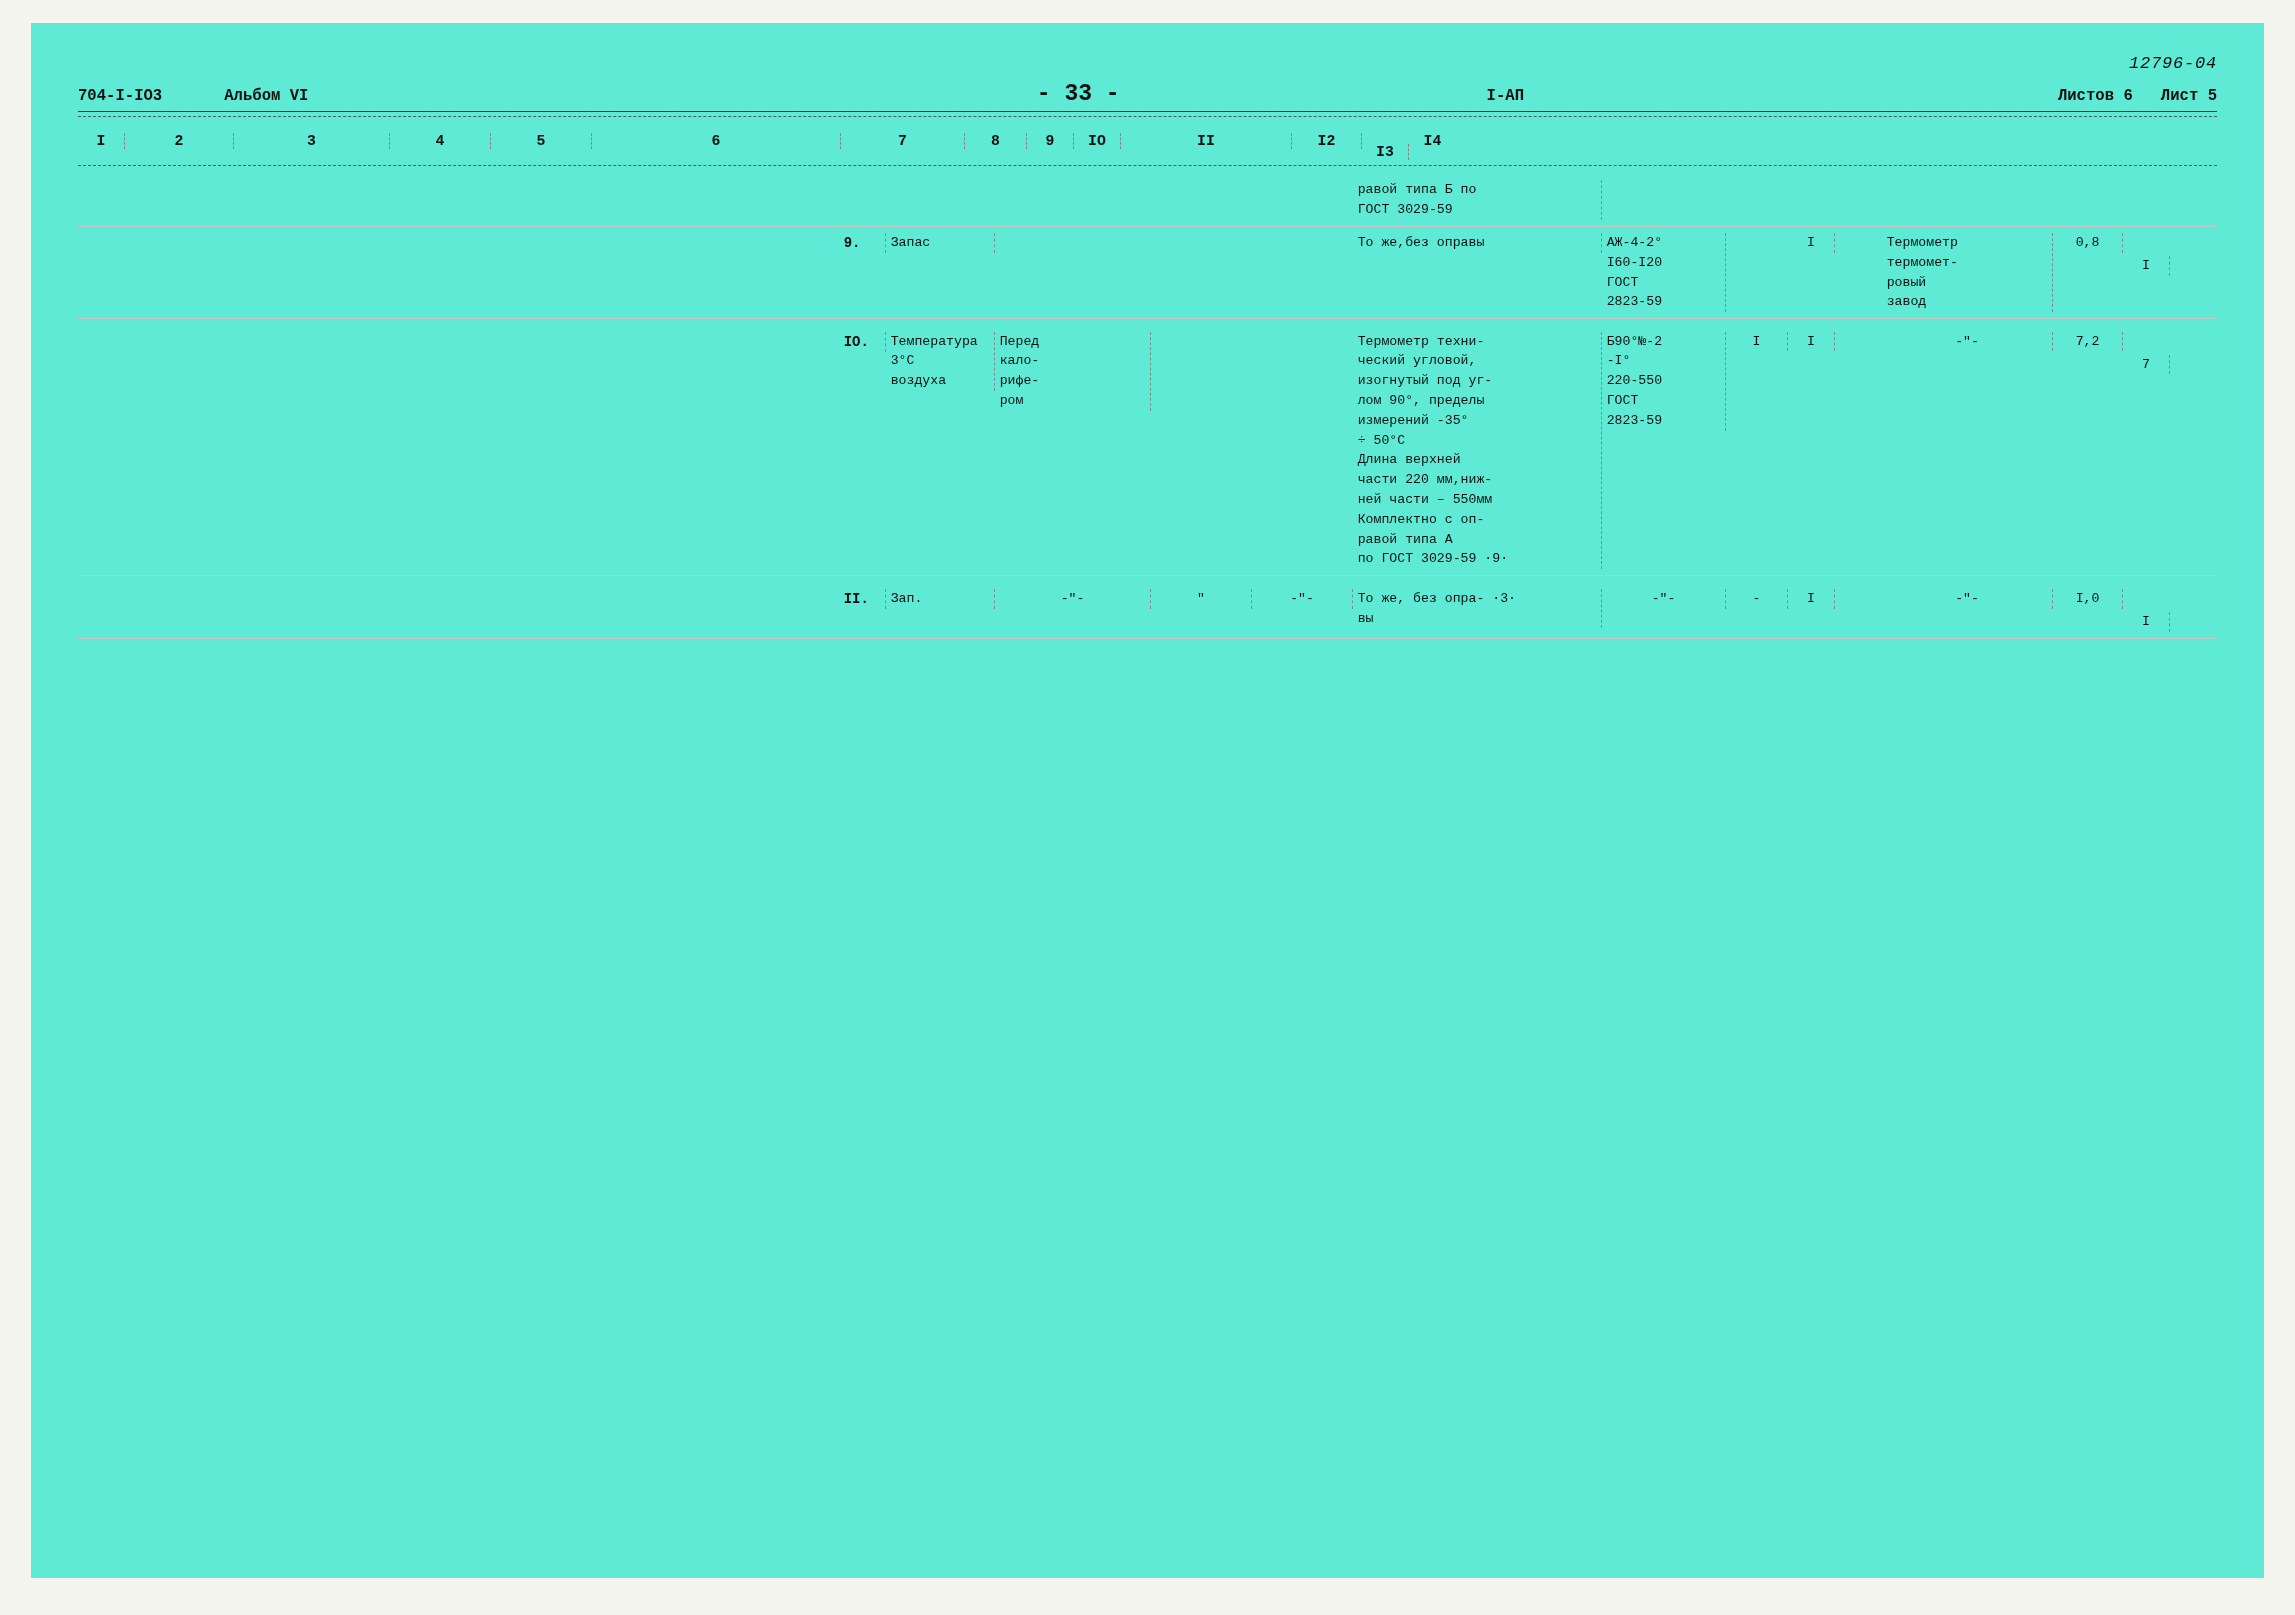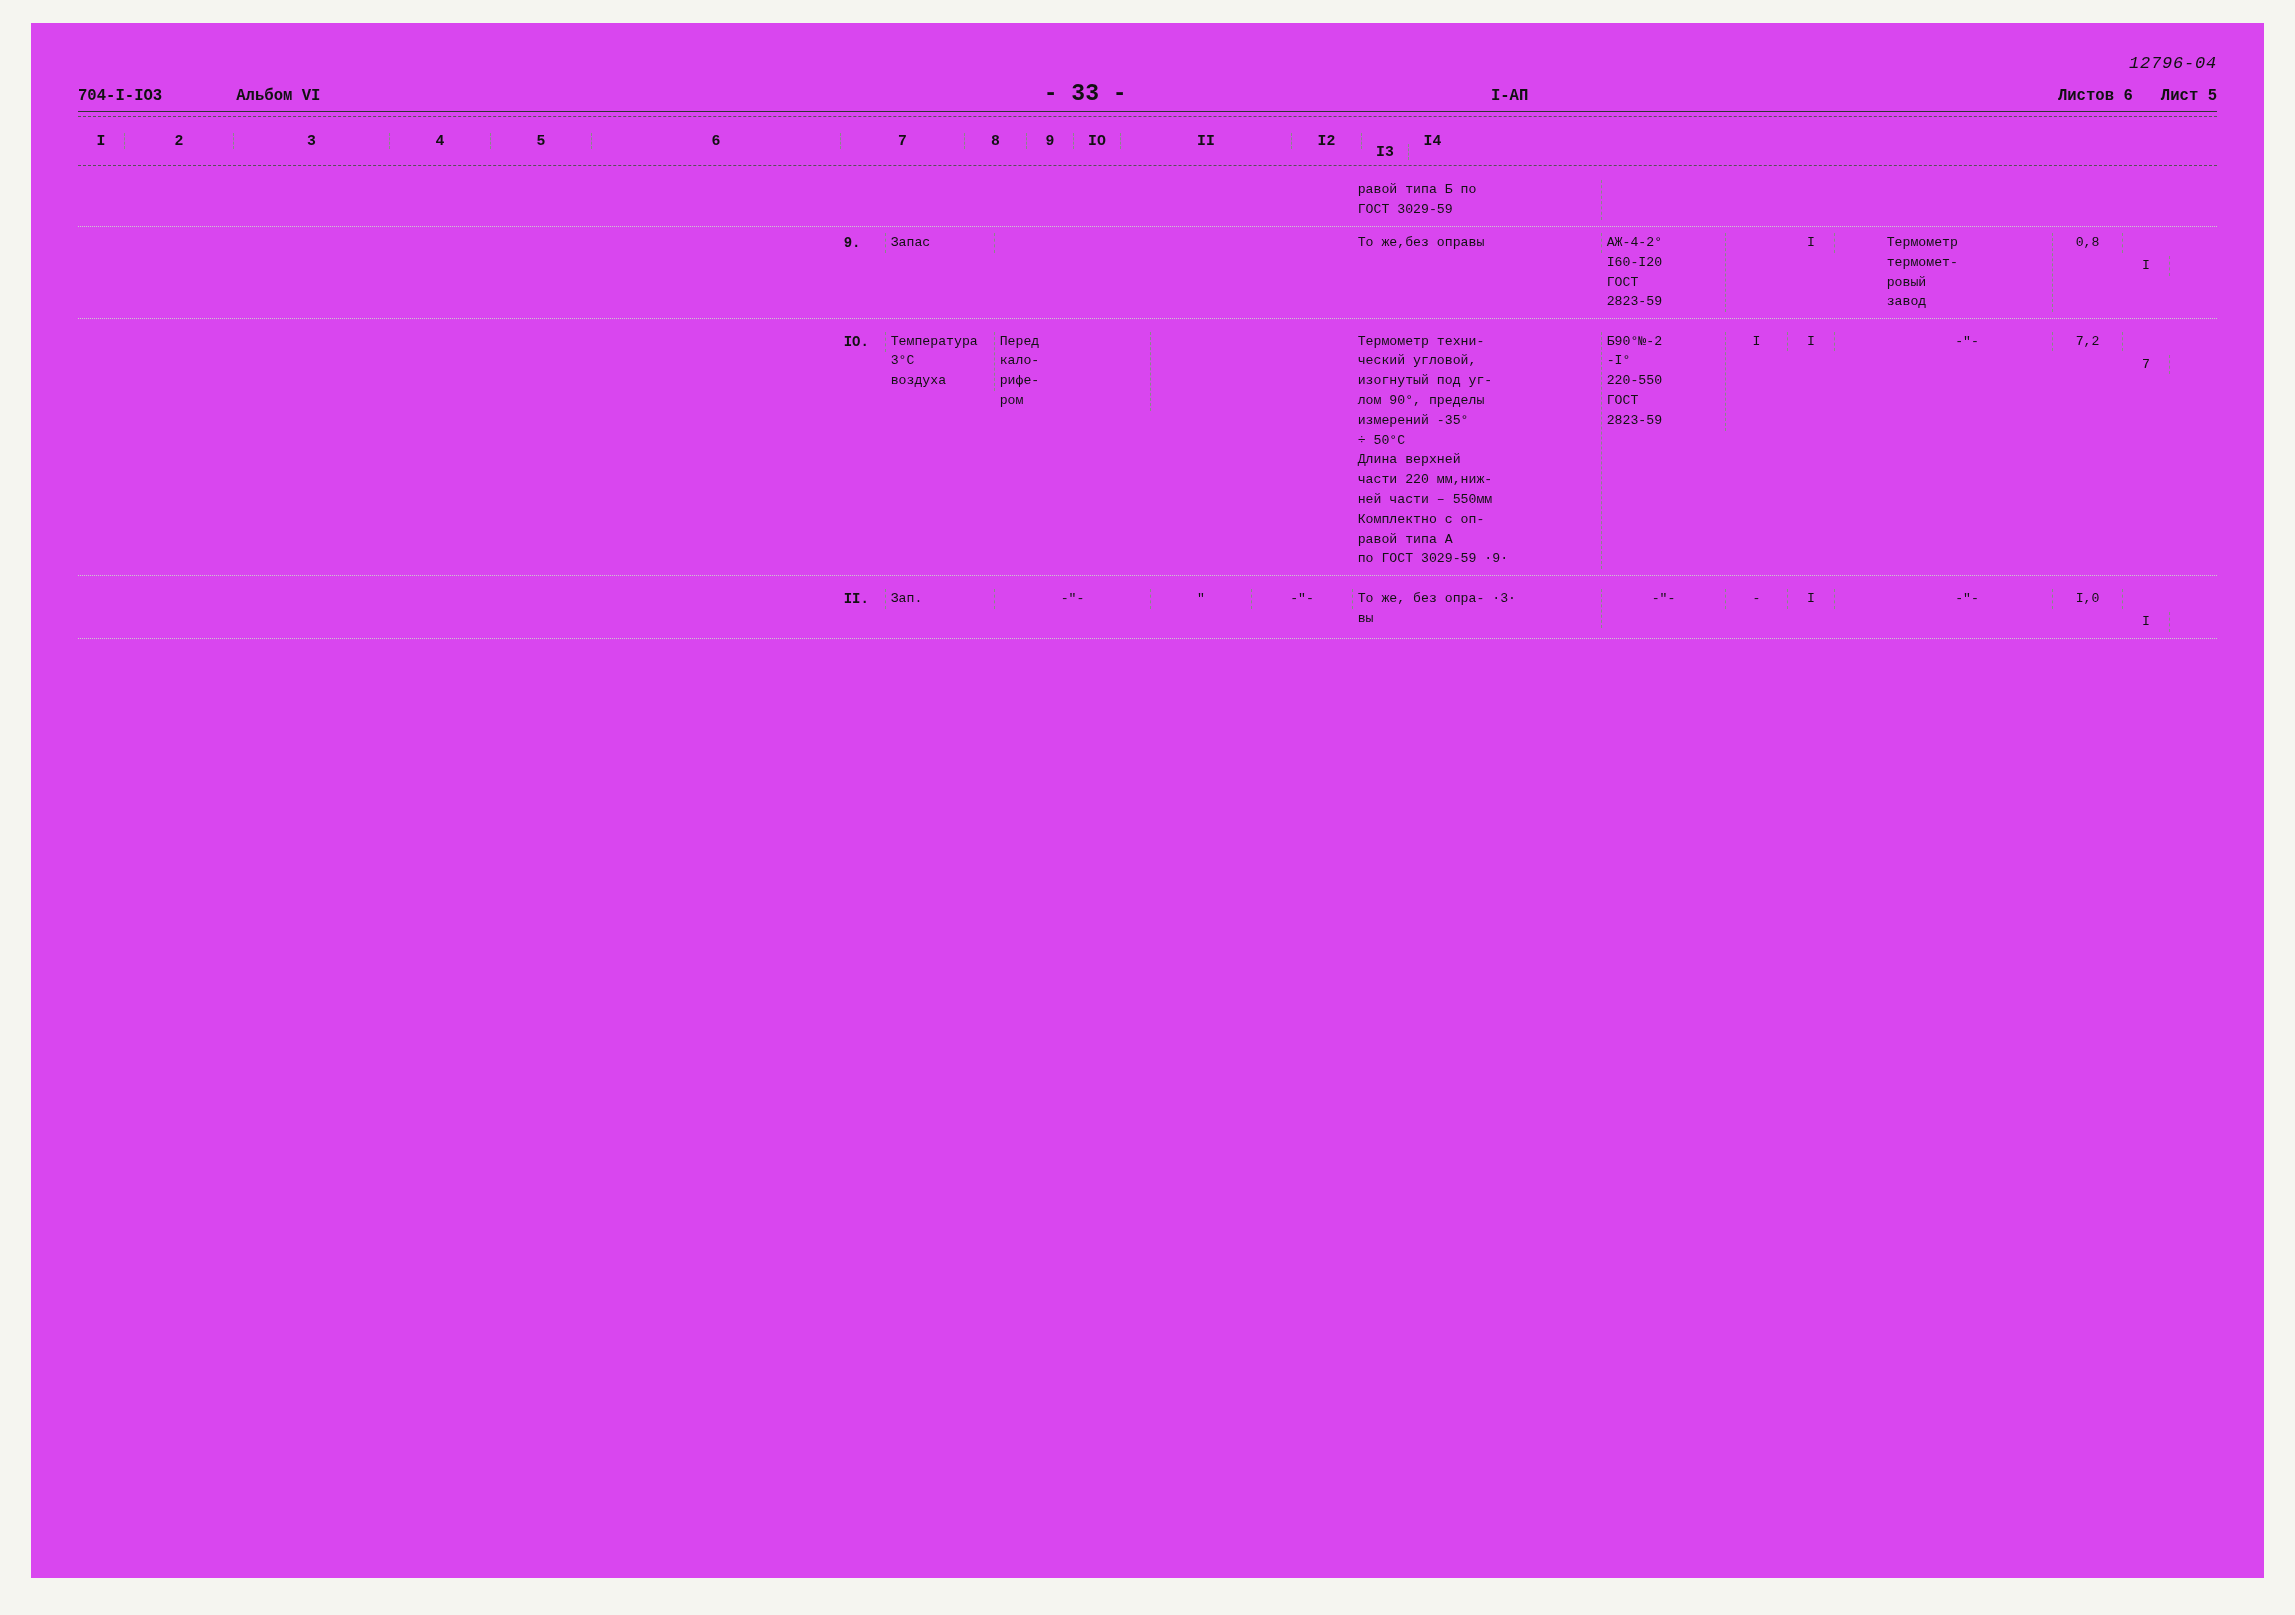--- a/index.html
+++ b/index.html
@@ -12,21 +12,21 @@
       background: #f5f5f0;
       font-family: 'Courier New', Courier, monospace;
       font-size: 11.7px;
       color: #111;
       padding: 23px 31px;
       width: 2295px;
       min-height: 1616px;
     }
 
     .page-container {
-      background: #d946ef;
+      background: #5eead4;
       width: 100%;
       min-height: 1555px;
       padding: 31px 47px;
       position: relative;
     }
 
     .doc-number {
       text-align: right;
       font-style: italic;
       font-size: 17px;
@@ -39,21 +39,21 @@
       align-items: baseline;
       font-size: 15.6px;
       font-weight: bold;
       border-bottom: 1.6px solid #333;
       padding-bottom: 4.7px;
       margin-bottom: 0;
       gap: 0;
     }
 
     .header-row .doc-id {
-      margin-right: 26px;
+      margin-right: 14px;
     }
 
     .header-row .album {
       flex: 1;
       margin-left: 48px;
     }
 
     .header-row .page-num {
       text-align: center;
       flex: 1;

